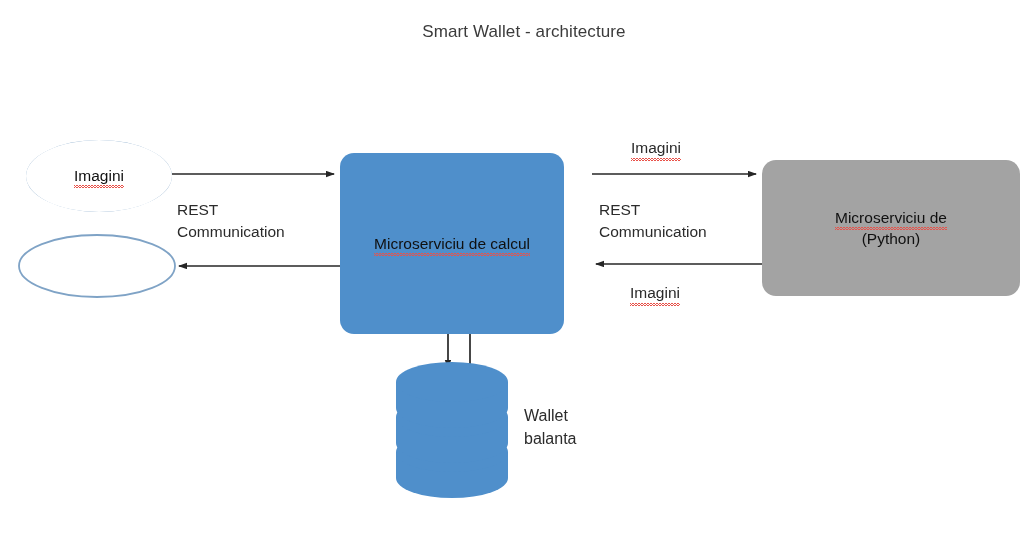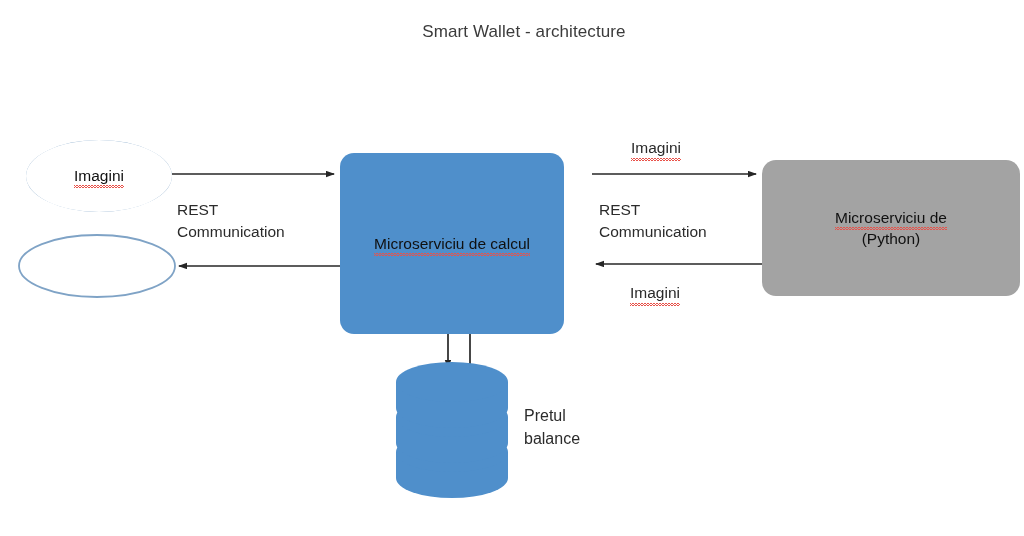--- a/index.html
+++ b/index.html
@@ -203,17 +203,17 @@
 
   <div class="edge-label" id="label-imagini-top">
     <span class="sq uline">Imagini</span>
   </div>
 
   <div class="edge-label" id="label-numere">
     <span class="sq uline">Imagini</span>
   </div>
 
   <div class="edge-label" id="label-wallet">
-    <div>Pretul</div>
-    <div>balance</div>
+    <div>Wallet</div>
+    <div>balanta</div>
   </div>
 
 </div>
 
 </body></html>

